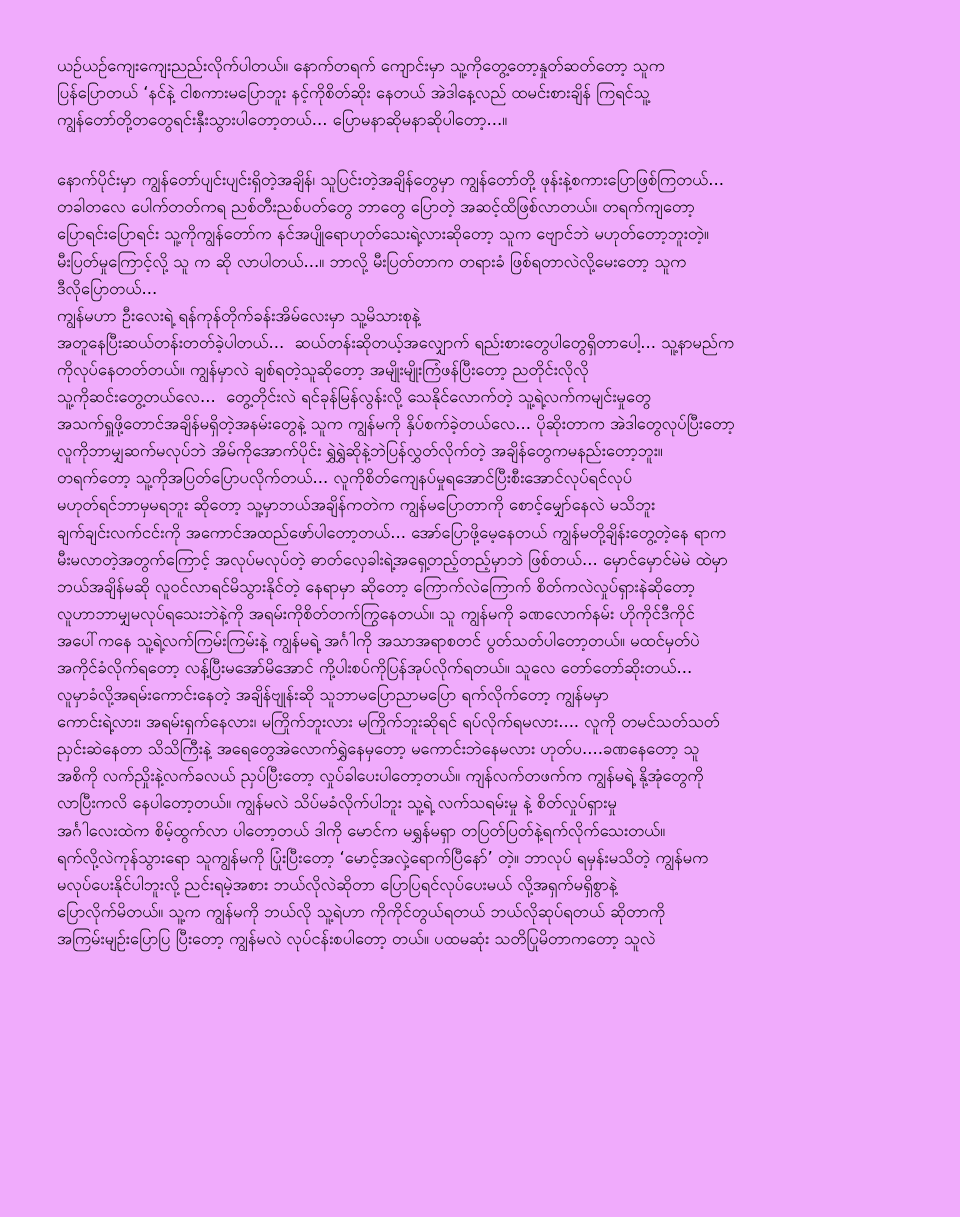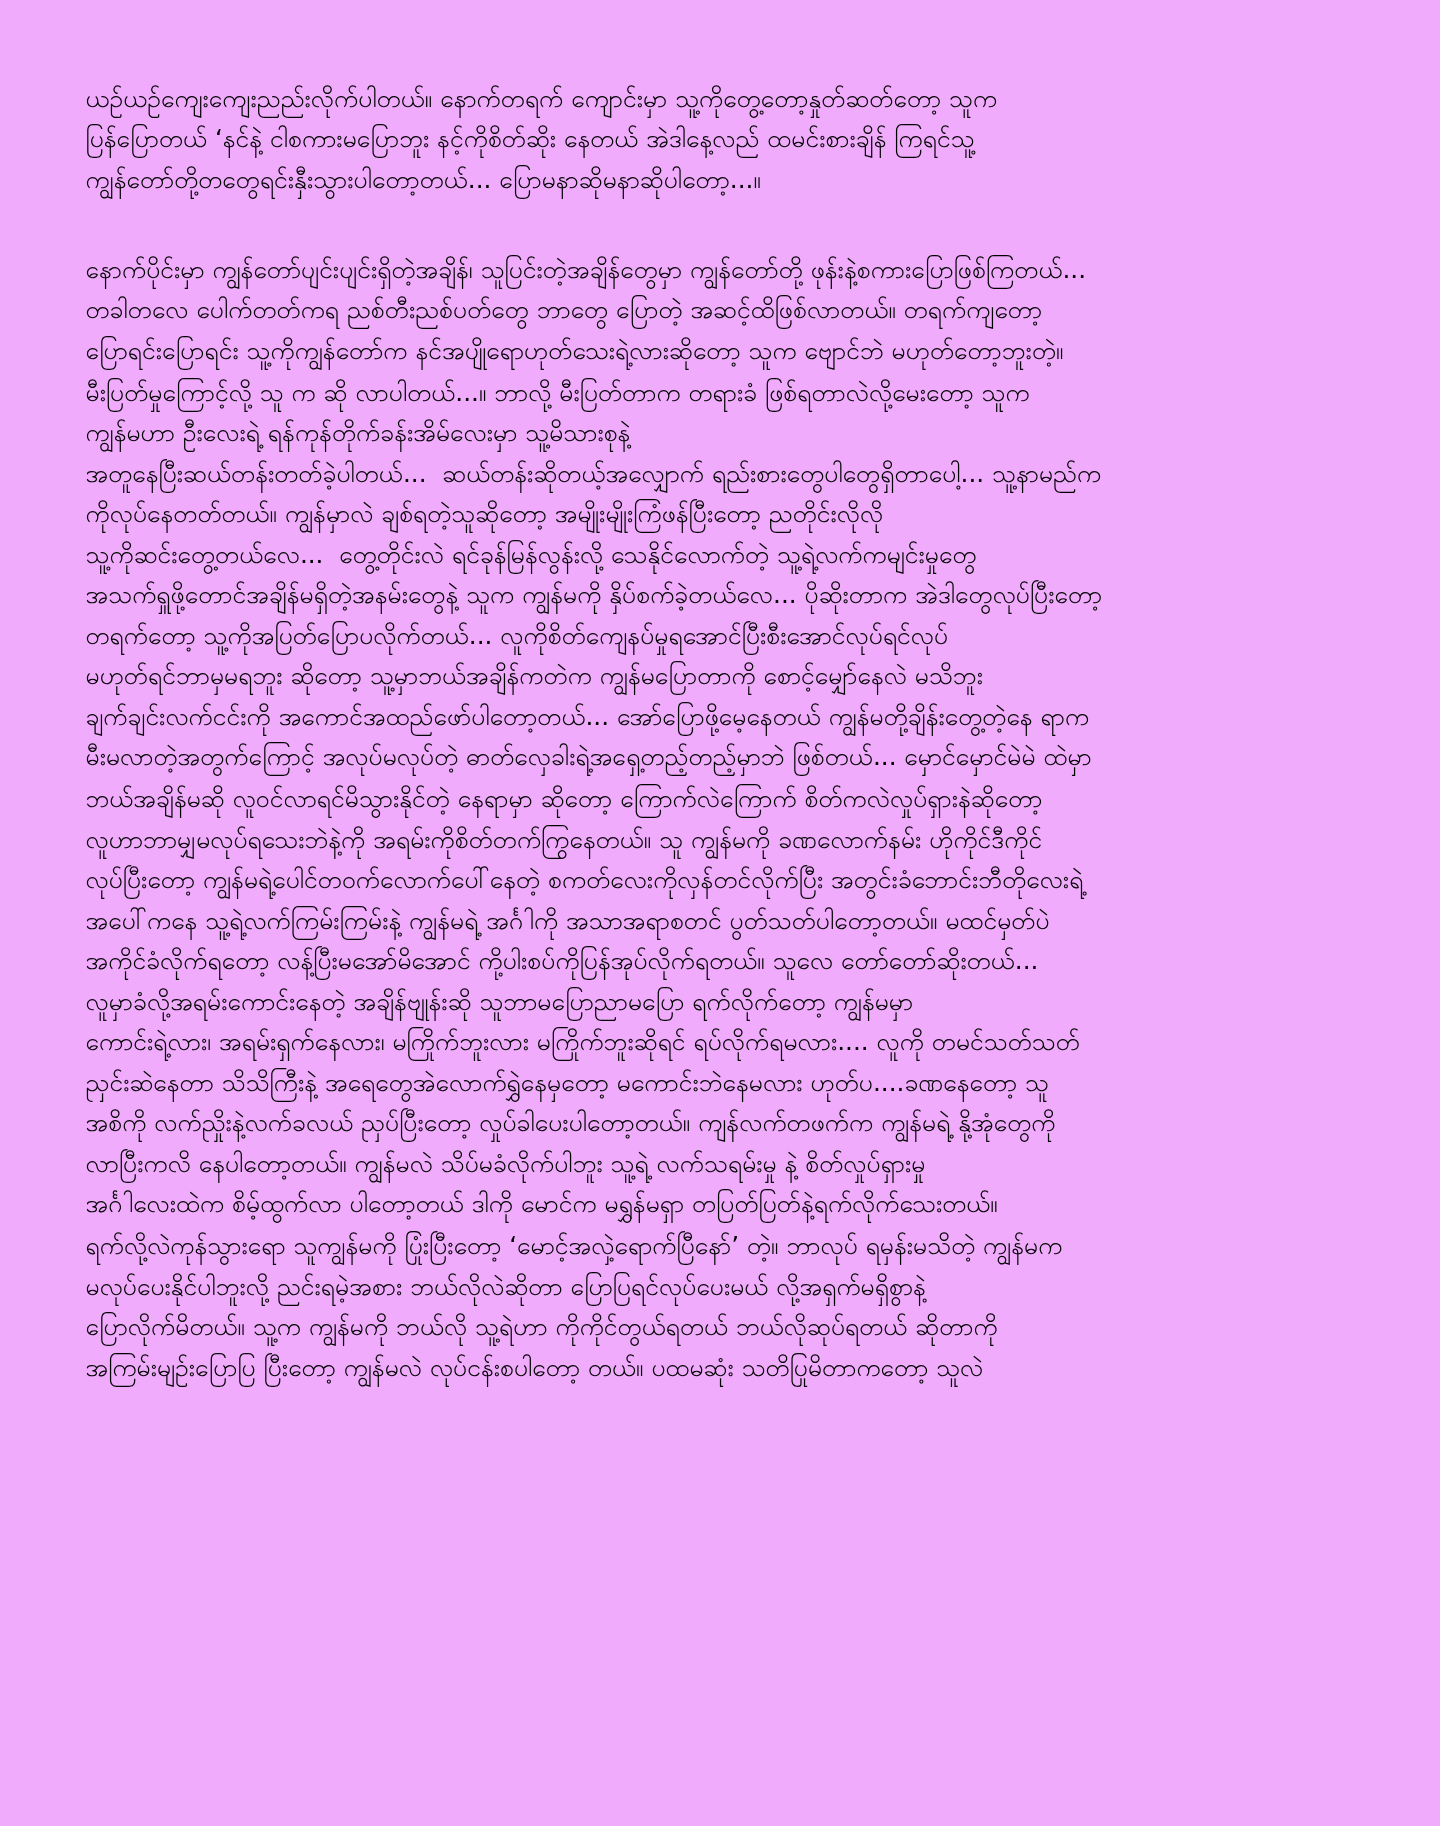--- a/index.html
+++ b/index.html
@@ -40,32 +40,33 @@
   <div class="paragraph paragraph-first">
       <div class="line">ယဉ်ယဉ်ကျေးကျေးညည်းလိုက်ပါတယ်။ နောက်တရက် ကျောင်းမှာ သူ့ကိုတွေ့တော့နှုတ်ဆတ်တော့ သူက</div>
       <div class="line">ပြန်ပြောတယ် ‘နင်နဲ့ ငါစကားမပြောဘူး နင့်ကိုစိတ်ဆိုး နေတယ် အဲဒါနေ့လည် ထမင်းစားချိန် ကြရင်သူ့</div>
       <div class="line">ကျွန်တော်တို့တတွေရင်းနှီးသွားပါတော့တယ်... ပြောမနာဆိုမနာဆိုပါတော့...။</div>
     </div>
   <div class="paragraph">
       <div class="line">နောက်ပိုင်းမှာ ကျွန်တော်ပျင်းပျင်းရှိတဲ့အချိန်၊ သူပြင်းတဲ့အချိန်တွေမှာ ကျွန်တော်တို့ ဖုန်းနဲ့စကားပြောဖြစ်ကြတယ်...</div>
       <div class="line">တခါတလေ ပေါက်တတ်ကရ ညစ်တီးညစ်ပတ်တွေ ဘာတွေ ပြောတဲ့ အဆင့်ထိဖြစ်လာတယ်။ တရက်ကျတော့</div>
       <div class="line">ပြောရင်းပြောရင်း သူ့ကိုကျွန်တော်က နင်အပျိုရောဟုတ်သေးရဲ့လားဆိုတော့ သူက ဗျောင်ဘဲ မဟုတ်တော့ဘူးတဲ့။</div>
       <div class="line">မီးပြတ်မှုကြောင့်လို့ သူ က ဆို လာပါတယ်...။ ဘာလို့ မီးပြတ်တာက တရားခံ ဖြစ်ရတာလဲလို့မေးတော့ သူက</div>
+      <div class="line">ဒီလိုပြောတယ်...</div>
       <div class="line">ကျွန်မဟာ ဦးလေးရဲ့ ရန်ကုန်တိုက်ခန်းအိမ်လေးမှာ သူ့မိသားစုနဲ့</div>
       <div class="line">အတူနေပြီးဆယ်တန်းတတ်ခဲ့ပါတယ်...  ဆယ်တန်းဆိုတယ့်အလျှောက် ရည်းစားတွေပါတွေရှိတာပေါ့... သူ့နာမည်က</div>
       <div class="line">ကိုလုပ်နေတတ်တယ်။ ကျွန်မှာလဲ ချစ်ရတဲ့သူဆိုတော့ အမျိုးမျိုးကြံဖန်ပြီးတော့ ညတိုင်းလိုလို</div>
       <div class="line">သူ့ကိုဆင်းတွေ့တယ်လေ...  တွေ့တိုင်းလဲ ရင်ခုန်မြန်လွန်းလို့ သေနိုင်လောက်တဲ့ သူ့ရဲ့လက်ကမျင်းမှုတွေ</div>
       <div class="line">အသက်ရှူဖို့တောင်အချိန်မရှိတဲ့အနမ်းတွေနဲ့ သူက ကျွန်မကို နှိပ်စက်ခဲ့တယ်လေ... ပိုဆိုးတာက အဲဒါတွေလုပ်ပြီးတော့</div>
+      <div class="line">လူကိုဘာမျှဆက်မလုပ်ဘဲ အိမ်ကိုအောက်ပိုင်း ရွှဲရွှဲဆိုနဲ့ဘဲပြန်လွှတ်လိုက်တဲ့ အချိန်တွေကမနည်းတော့ဘူး။</div>
       <div class="line">တရက်တော့ သူ့ကိုအပြတ်ပြောပလိုက်တယ်... လူကိုစိတ်ကျေနပ်မှုရအောင်ပြီးစီးအောင်လုပ်ရင်လုပ်</div>
       <div class="line">မဟုတ်ရင်ဘာမှမရဘူး ဆိုတော့ သူ့မှာဘယ်အချိန်ကတဲက ကျွန်မပြောတာကို စောင့်မျှော်နေလဲ မသိဘူး</div>
       <div class="line">ချက်ချင်းလက်ငင်းကို အကောင်အထည်ဖော်ပါတော့တယ်... အော်ပြောဖို့မေ့နေတယ် ကျွန်မတို့ချိန်းတွေ့တဲ့နေ ရာက</div>
       <div class="line">မီးမလာတဲ့အတွက်ကြောင့် အလုပ်မလုပ်တဲ့ ဓာတ်လှေခါးရဲ့အရှေ့တည့်တည့်မှာဘဲ ဖြစ်တယ်... မှောင်မှောင်မဲမဲ ထဲမှာ</div>
       <div class="line">ဘယ်အချိန်မဆို လူဝင်လာရင်မိသွားနိုင်တဲ့ နေရာမှာ ဆိုတော့ ကြောက်လဲကြောက် စိတ်ကလဲလှုပ်ရှားနဲဆိုတော့</div>
       <div class="line">လူဟာဘာမျှမလုပ်ရသေးဘဲနဲ့ကို အရမ်းကိုစိတ်တက်ကြွနေတယ်။ သူ ကျွန်မကို ခဏလောက်နမ်း ဟိုကိုင်ဒီကိုင်</div>
-      <div class="line">လုပ်ပြီးတော့ ကျွန်မရဲ့ပေါင်တဝက်လောက်ပေါ်နေတဲ့ စကတ်လေးကိုလှန်တင်လိုက်ပြီး အတွင်းခံဘောင်းဘီတိုလေးရဲ့</div>
       <div class="line">အပေါ်ကနေ သူ့ရဲ့လက်ကြမ်းကြမ်းနဲ့ ကျွန်မရဲ့ အင်္ဂါကို အသာအရာစတင် ပွတ်သတ်ပါတော့တယ်။ မထင်မှတ်ပဲ</div>
       <div class="line">အကိုင်ခံလိုက်ရတော့ လန့်ပြီးမအော်မိအောင် ကို့ပါးစပ်ကိုပြန်အုပ်လိုက်ရတယ်။ သူလေ တော်တော်ဆိုးတယ်...</div>
       <div class="line">လူမှာခံလို့အရမ်းကောင်းနေတဲ့ အချိန်ဗျုန်းဆို သူဘာမပြောညာမပြော ရက်လိုက်တော့ ကျွန်မမှာ</div>
       <div class="line">ကောင်းရဲ့လား၊ အရမ်းရှက်နေလား၊ မကြိုက်ဘူးလား မကြိုက်ဘူးဆိုရင် ရပ်လိုက်ရမလား.... လူကို တမင်သတ်သတ်</div>
       <div class="line">ညှင်းဆဲနေတာ သိသိကြီးနဲ့ အရေတွေအဲလောက်ရွှဲနေမှတော့ မကောင်းဘဲနေမလား ဟုတ်ပ....ခဏနေတော့ သူ</div>
       <div class="line">အစိကို လက်ညှိုးနဲ့လက်ခလယ် ညှပ်ပြီးတော့ လှုပ်ခါပေးပါတော့တယ်။ ကျန်လက်တဖက်က ကျွန်မရဲ့ နို့အုံတွေကို</div>
       <div class="line">လာပြီးကလိ နေပါတော့တယ်။ ကျွန်မလဲ သိပ်မခံလိုက်ပါဘူး သူ့ရဲ့ လက်သရမ်းမှု နဲ့ စိတ်လှုပ်ရှားမှု</div>
       <div class="line">အင်္ဂါလေးထဲက စိမ့်ထွက်လာ ပါတော့တယ် ဒါကို မောင်က မရွှန်မရှာ တပြတ်ပြတ်နဲ့ရက်လိုက်သေးတယ်။</div>
       <div class="line">ရက်လို့လဲကုန်သွားရော သူကျွန်မကို ပြုံးပြီးတော့ ‘မောင့်အလှဲ့ရောက်ပြီနော်’ တဲ့။ ဘာလုပ် ရမှန်းမသိတဲ့ ကျွန်မက</div>
       <div class="line">မလုပ်ပေးနိုင်ပါဘူးလို့ ညင်းရမဲ့အစား ဘယ်လိုလဲဆိုတာ ပြောပြရင်လုပ်ပေးမယ် လို့အရှက်မရှိစွာနဲ့</div>

